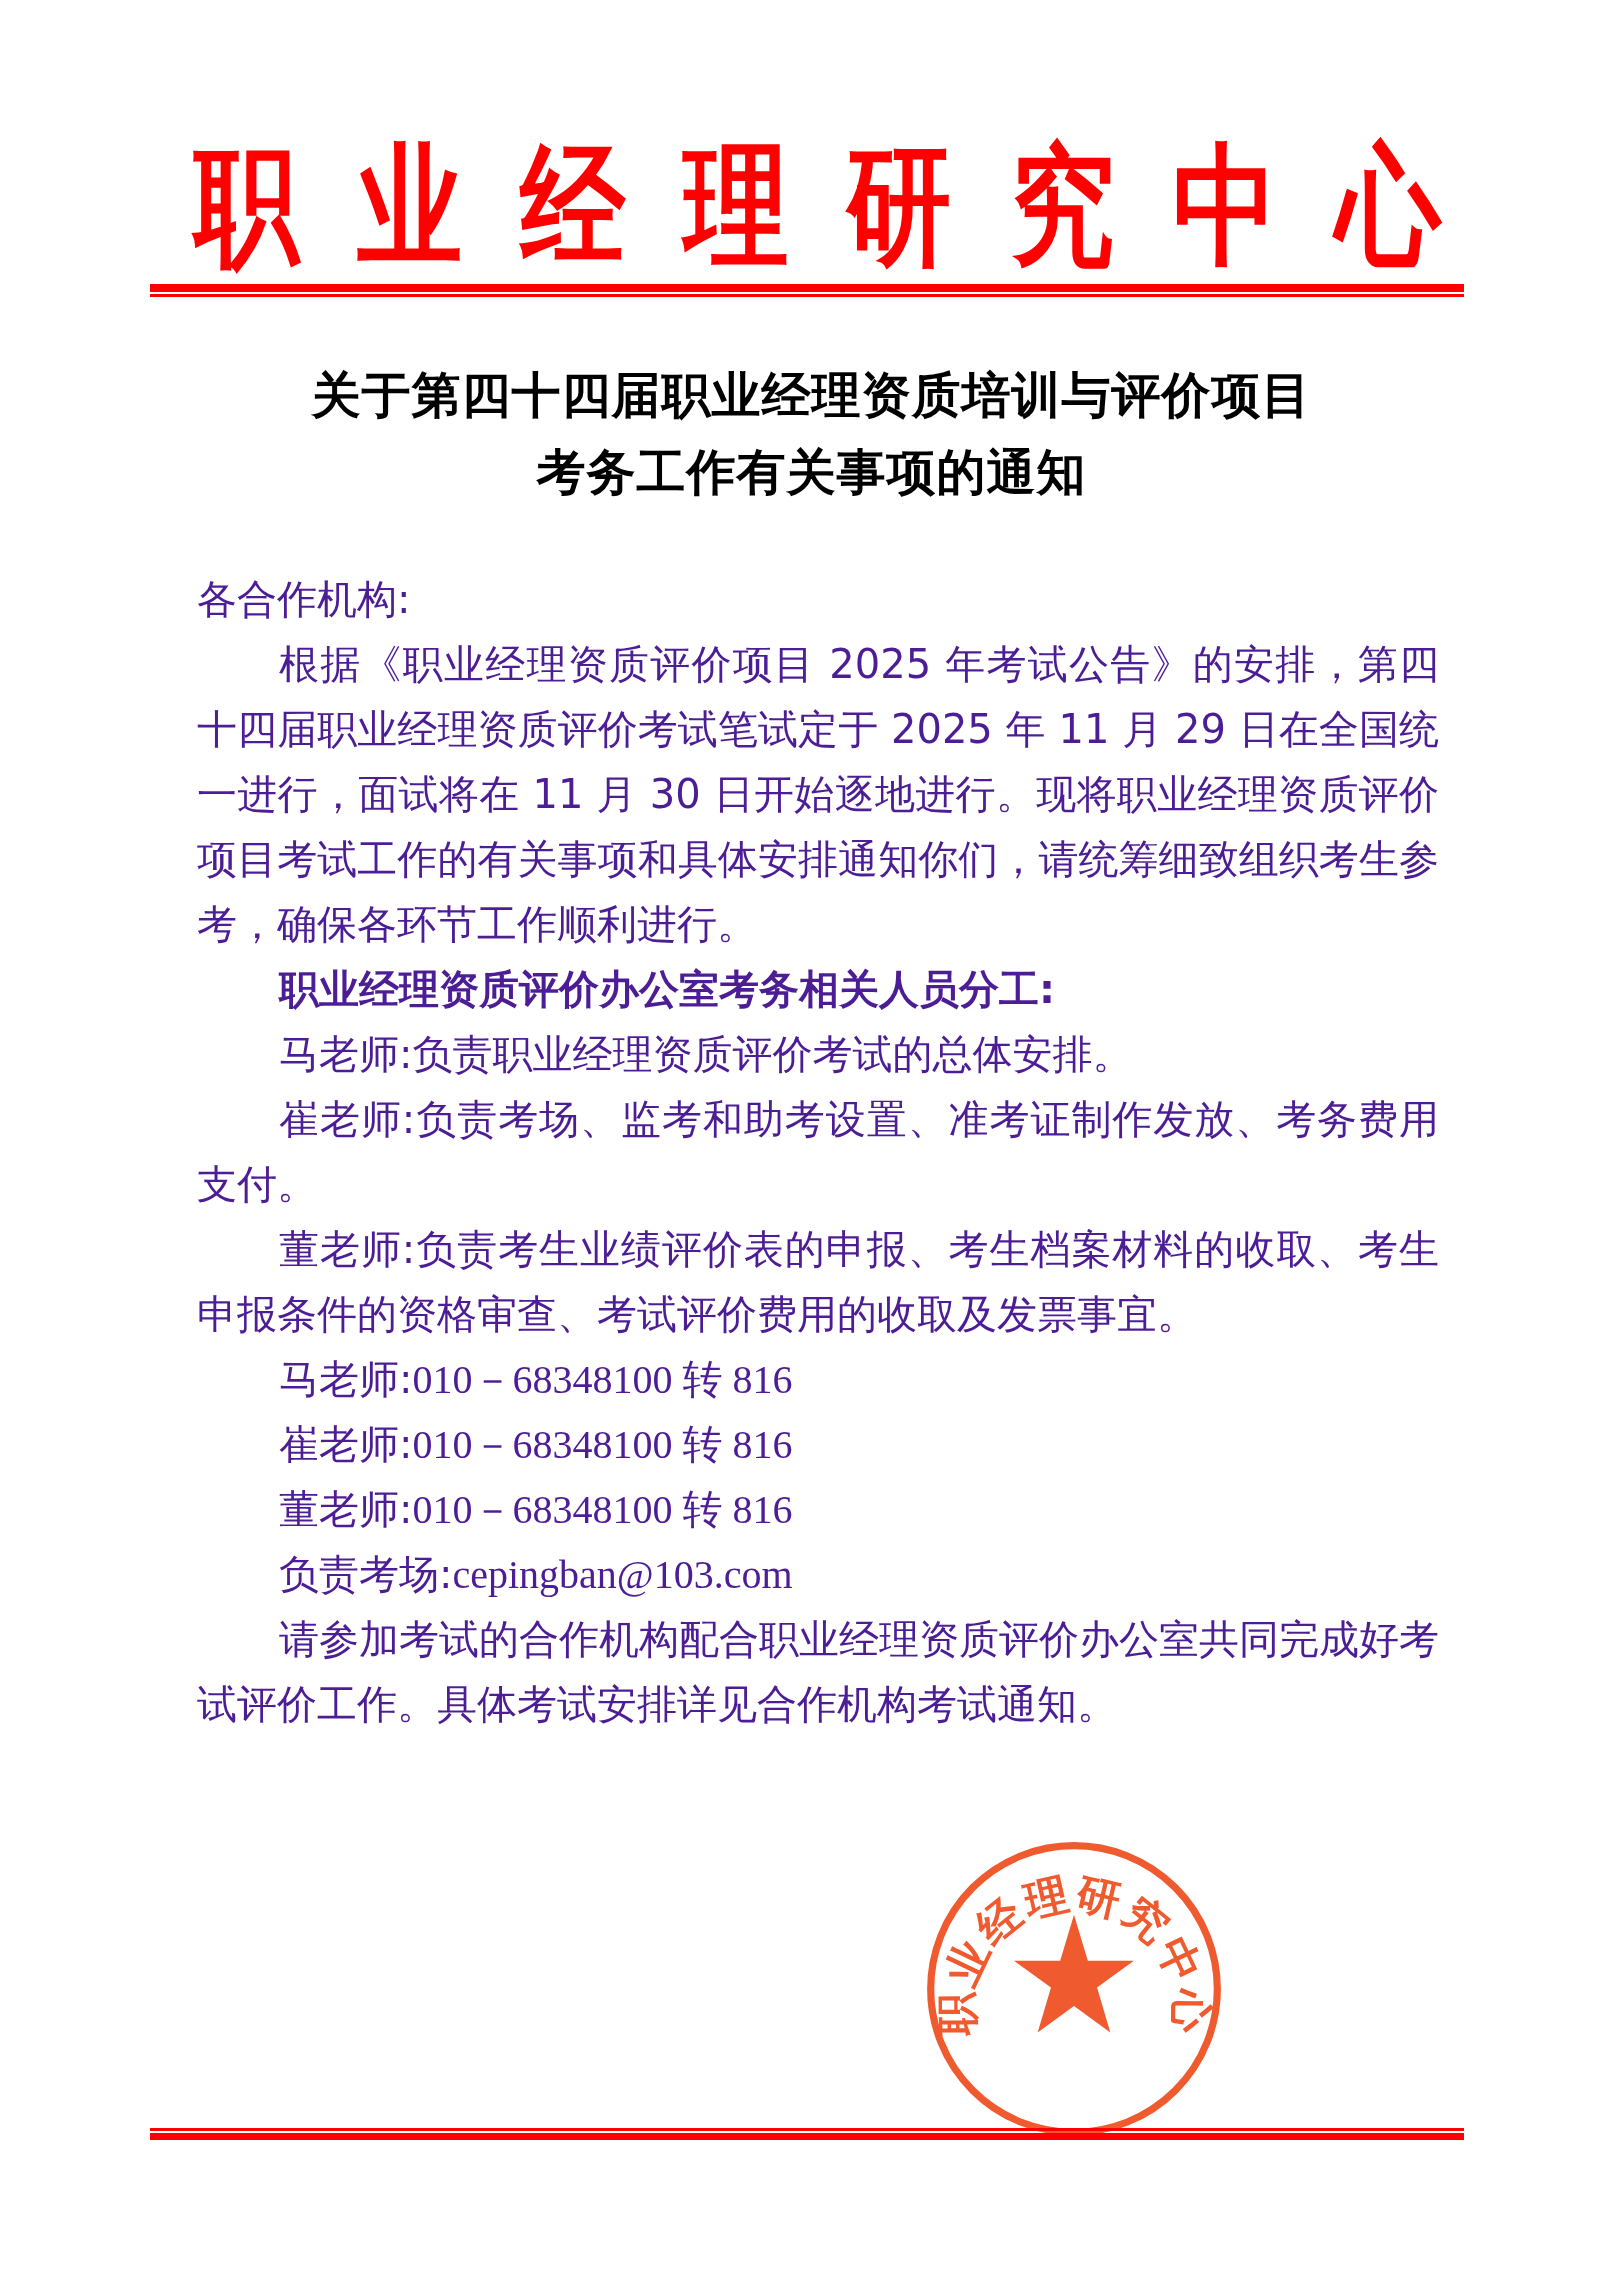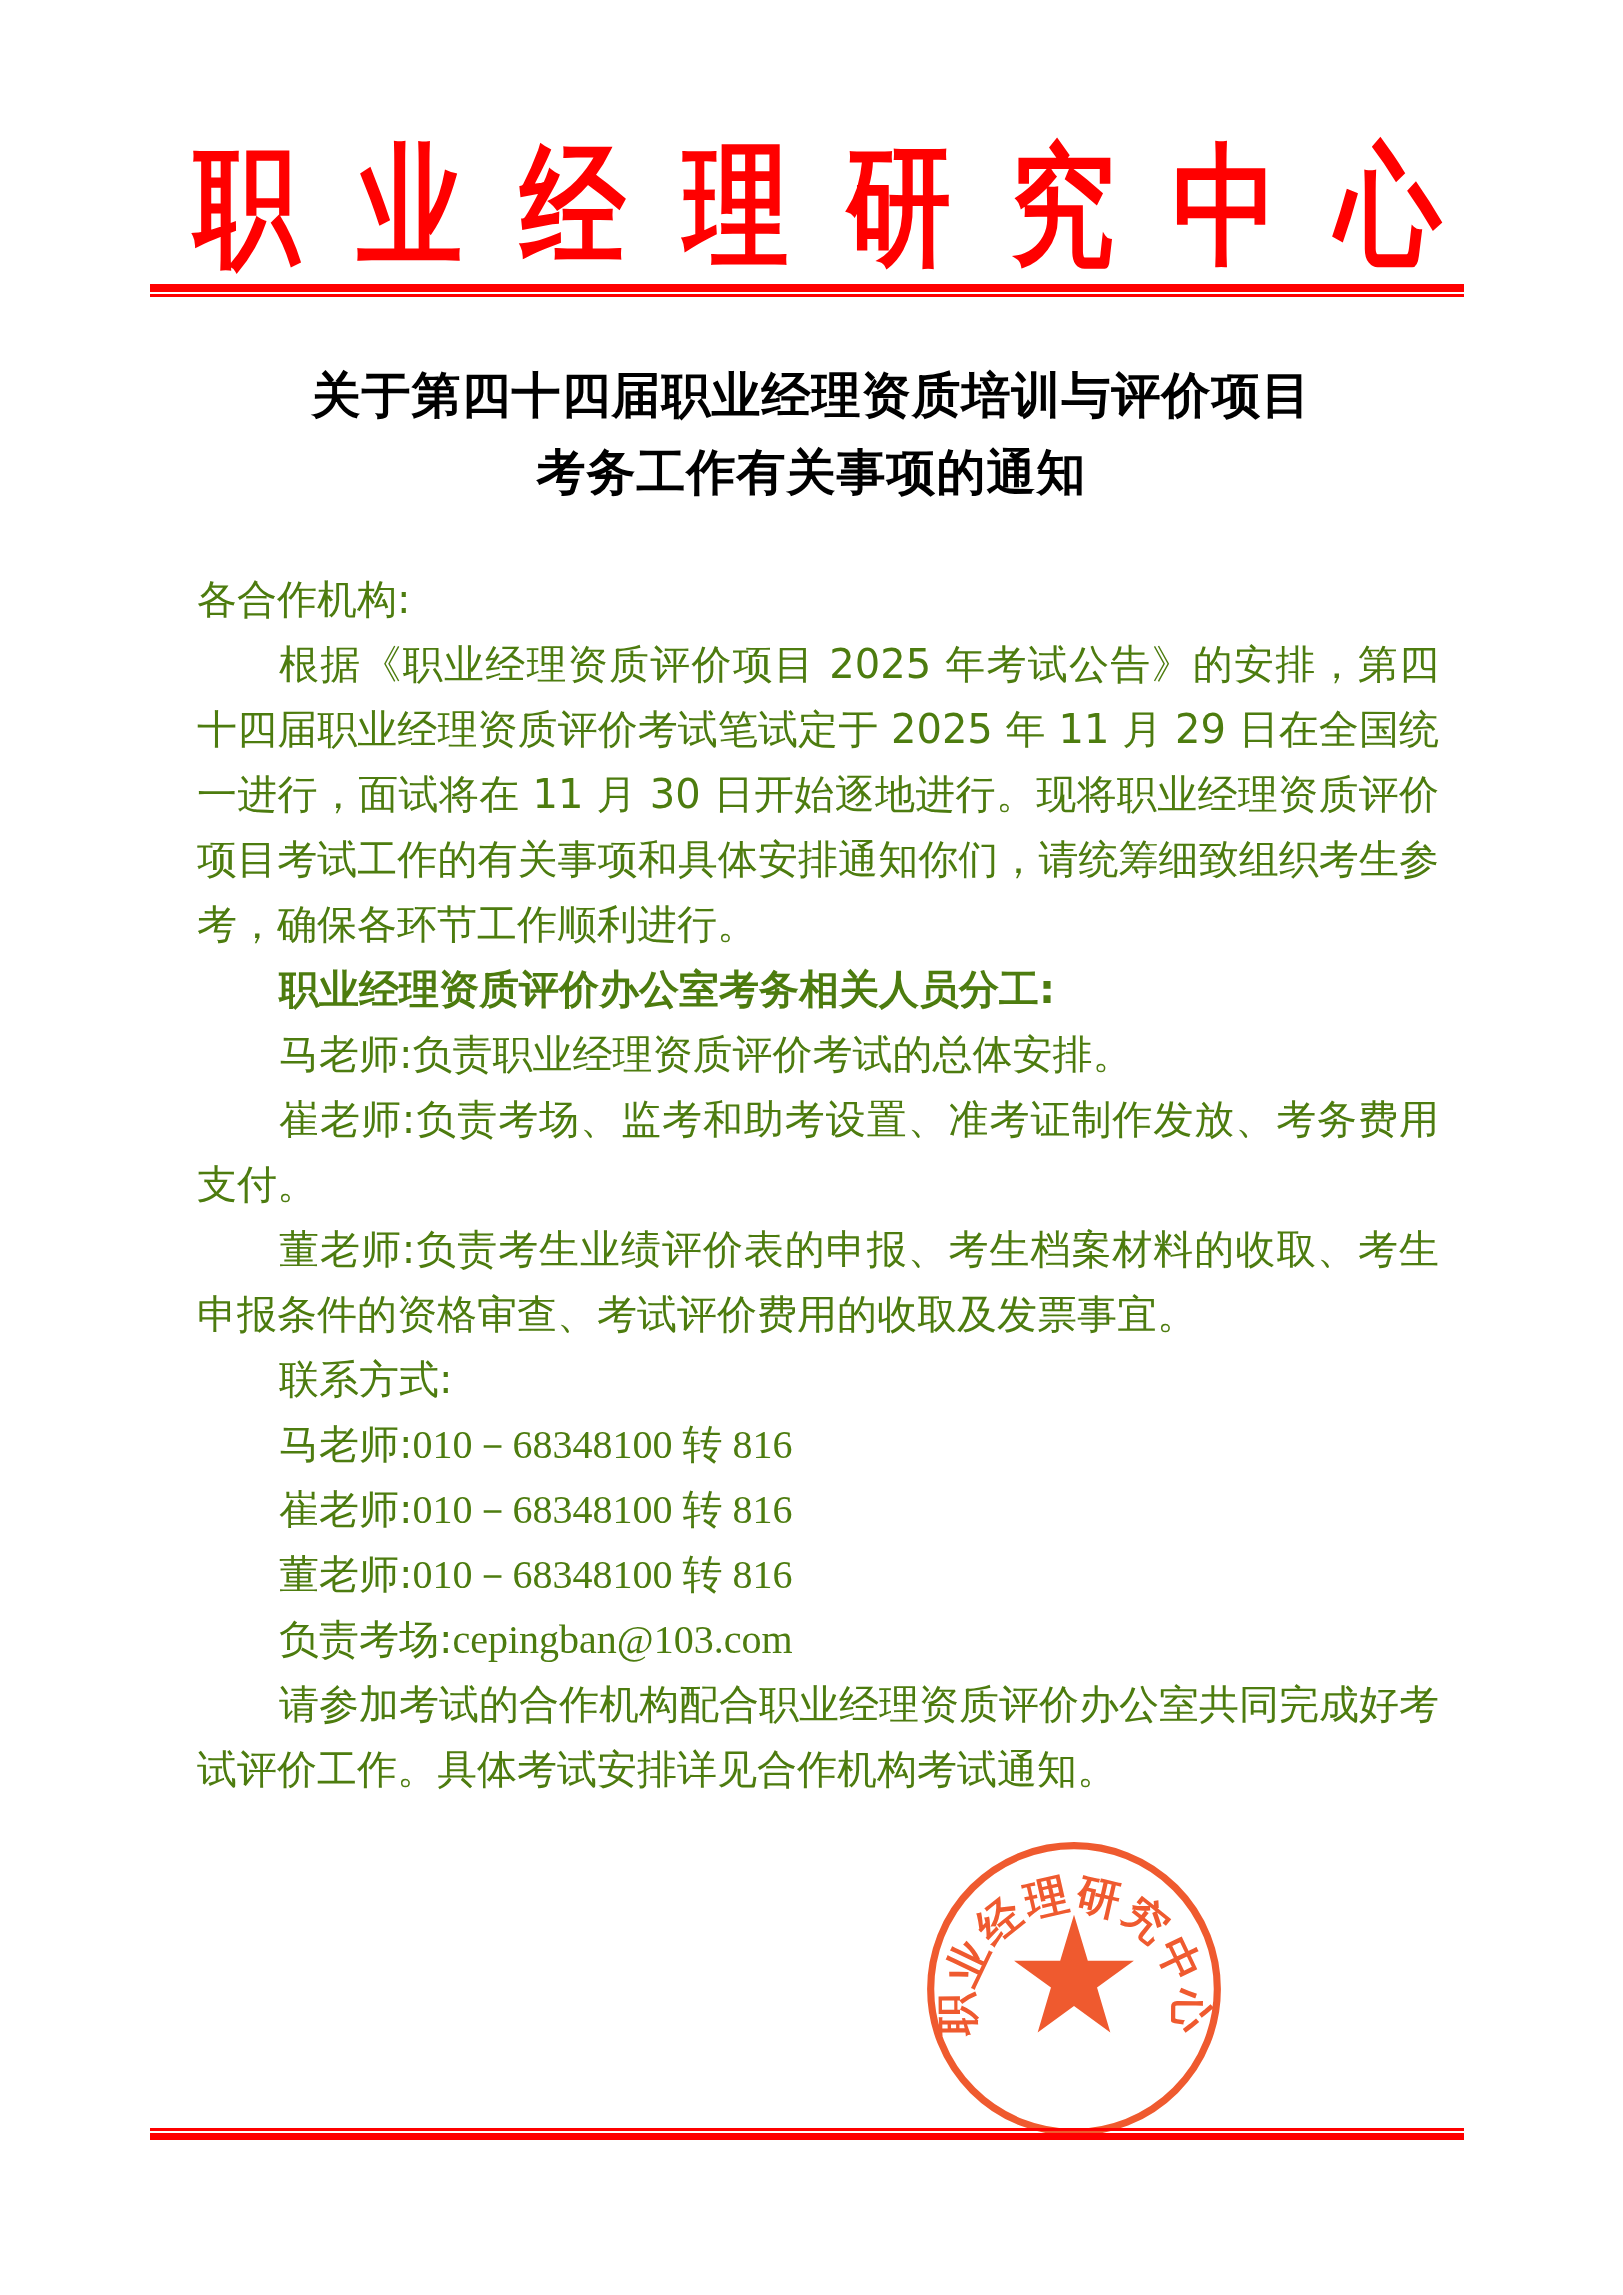--- a/index.html
+++ b/index.html
@@ -24,21 +24,21 @@
     position: absolute; left: 0; width: 1623px; text-align: center;
     font-family: "DejaVu Serif", "Liberation Serif", serif; font-weight: bold;
     font-size: 49px; color: #000; letter-spacing: 1px;
   }
   .doc-title.l1 { top: 363px; }
   .doc-title.l2 { top: 440px; }
 
   .body {
     position: absolute; left: 197px; top: 567px; width: 1242px;
     font-family: "DejaVu Sans", "Liberation Sans", sans-serif;
-    font-size: 40px; line-height: 65px; color: #4d7c0f;
+    font-size: 40px; line-height: 65px; color: #4c1d95;
   }
   .p { margin: 0; text-align: justify; text-align-last: left; }
   .indent { text-indent: 82px; }
   .bold { font-weight: bold; }
   .num { font-family: "Liberation Serif", "DejaVu Serif", serif; }
 
   .stamp {
     position: absolute; left: 923px; top: 1838px; width: 302px; height: 302px;
   }
   .date {
@@ -70,21 +70,20 @@
 
   <div class="body">
     <p class="p">各合作机构:</p>
     <p class="p indent">根据《职业经理资质评价项目 2025 年考试公告》的安排，第四十四届职业经理资质评价考试笔试定于 2025 年 11 月 29 日在全国统一进行，面试将在 11 月 30 日开始逐地进行。现将职业经理资质评价项目考试工作的有关事项和具体安排通知你们，请统筹细致组织考生参考，确保各环节工作顺利进行。</p>
     <p class="p indent bold">职业经理资质评价办公室考务相关人员分工:</p>
 
     <p class="p indent"><span>马老师:</span><span>负责职业经理资质评价考试的总体安排。</span></p>
     <p class="p indent"><span>崔老师:</span><span>负责考场、监考和助考设置、准考证制作发放、考务费用支付。</span></p>
     <p class="p indent"><span>董老师:</span><span>负责考生业绩评价表的申报、考生档案材料的收取、考生申报条件的资格审查、考试评价费用的收取及发票事宜。</span></p>
 
-    <p class="p indent">联系方式:</p>
     <p class="p indent"><span>马老师:</span><span class="num">010－68348100 转 816</span></p>
     <p class="p indent"><span>崔老师:</span><span class="num">010－68348100 转 816</span></p>
     <p class="p indent"><span>董老师:</span><span class="num">010－68348100 转 816</span></p>
     <p class="p indent"><span>负责考场:</span><span class="num">cepingban@103.com</span></p>
 
     <p class="p indent">请参加考试的合作机构配合职业经理资质评价办公室共同完成好考试评价工作。具体考试安排详见合作机构考试通知。</p>
   </div>
 
   <svg class="stamp" viewBox="0 0 590 590">
     <defs>

